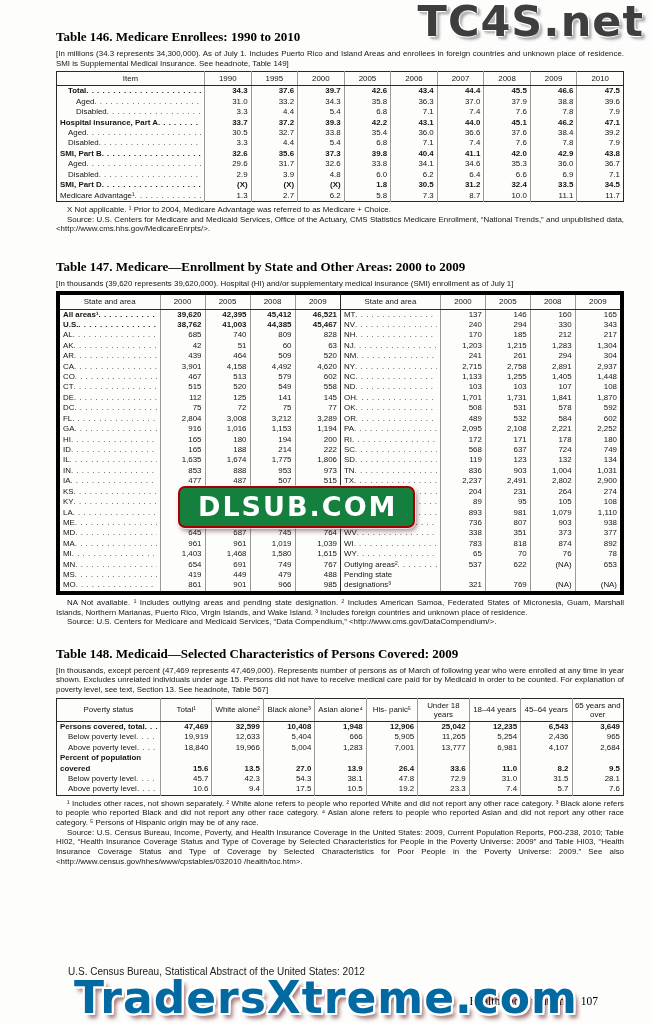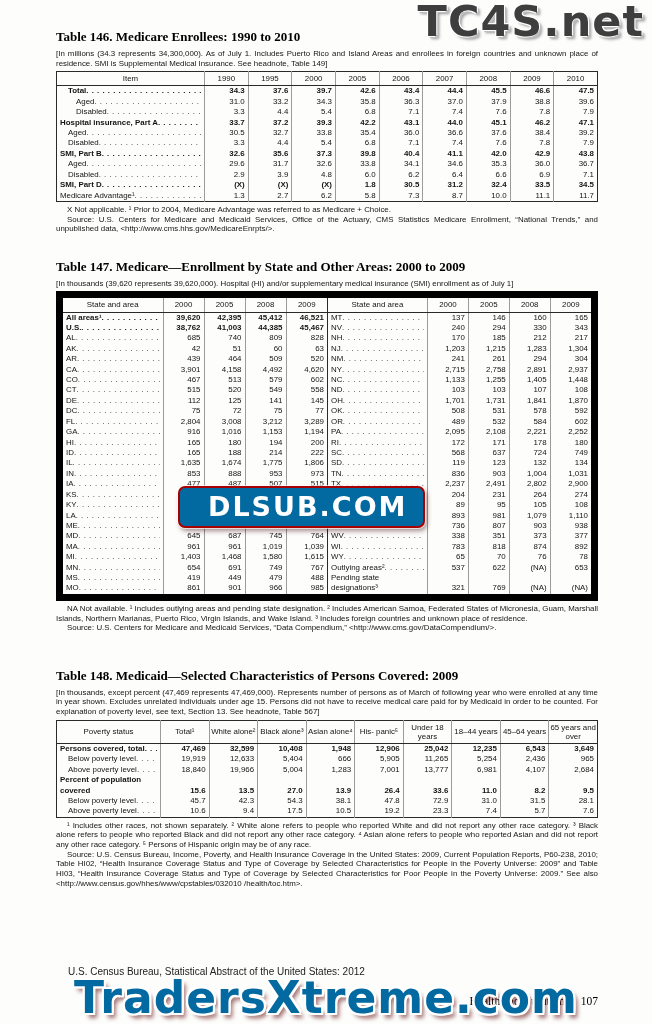--- a/index.html
+++ b/index.html
@@ -4,21 +4,21 @@
 <style>
   * { margin:0; padding:0; box-sizing:border-box; }
   html,body { width:652px; height:1024px; }
   body {
     background:#fdfdfc;
     position:relative;
     font-family:"Liberation Sans", sans-serif;
     color:#141414;
     overflow:hidden;
   }
-  .page { position:absolute; inset:0; padding:30px 54px 0 56px; }
+  .page { position:absolute; inset:0; padding:30px 28px 0 56px; }
 
   
   .tbl-title {
     font-family:"Liberation Serif", serif;
     font-weight:bold; font-size:13px; line-height:1.15;
     margin:0 0 4px 0; color:#000;
   }
   .headnote { font-size:7.9px; line-height:1.22; margin:0 0 3px 0; text-align:justify; }
   .fn { font-size:7.9px; line-height:1.22; text-indent:11px; margin:0; text-align:justify; }
   .fn.first { margin-top:3px; }
@@ -36,29 +36,29 @@
   tr.bold { font-weight:bold; }
 
   .leader { display:flex; align-items:baseline; overflow:hidden; }
   .lbl { flex:0 1 auto; }
   .dots { flex:1 1 0; overflow:hidden; white-space:nowrap; }
   .dots::after { content: " . . . . . . . . . . . . . . . . . . . . . . . . . . . . . . . . . . ."; letter-spacing:0.5px; }
 
   
   .c146-stub { width:148px; }
   
-  .t147wrap { display:flex; border:7px solid #000000; }
+  .t147wrap { display:flex; border:4px solid #000000; }
   .t147wrap table { flex:1 1 50%; }
   .t147wrap table.righthalf { border-left:1px solid #2a2a2a; }
   .c147-state { width:100px; }
   
   .c148-stub { width:104px; }
 
   #sec147 { margin-top:26px; }
-  #sec148 { margin-top:36px; }
+  #sec148 { margin-top:20px; }
 
   
   .pf-right {
     position:absolute; right:54px; top:995px;
     font-family:"Liberation Serif", serif; font-size:11.5px; color:#000;
   }
   .pf-right .pgnum { margin-left:16px; font-weight:normal; }
   .pf-left { position:absolute; left:56px; top:966px; font-size:10px; color:#222;padding-left:12px; }
 
   
@@ -66,25 +66,25 @@
   .wm-top {
     top:-4px; right:8px;
     font-family:"DejaVu Sans", sans-serif;
     font-weight:bold; font-size:43px; letter-spacing:1px;
     color:#3e3e3e;
     text-shadow: -1px -1px 0 #ffffff, 1px -1px 0 #ffffff, -1px 1px 0 #ffffff,
                  2px 2px 0 #bdbdbd, 3px 3px 3px #9a9a9a;
   }
   .wm-mid {
     top:486px; left:178px;
-    background:#0369a1;
+    background:#15803d;
     color:#ffffff;
     font-family:"DejaVu Sans", sans-serif;
     font-weight:bold; font-size:27px; letter-spacing:2px;
-    padding:3px 16px 4px 28px;
+    padding:3px 16px 4px 18px;
     border-radius:7px;
     border:2px solid #a80000;
     box-shadow: 0 0 0 1px rgba(255,255,255,0.65), 2px 3px 5px rgba(60,0,0,0.45);
   }
   .wm-bottom {
     left:0; right:0; top:972px; text-align:center;
     font-family:"DejaVu Sans", sans-serif;
     font-weight:bold; font-size:44px; letter-spacing:1px;
     color:#0369a1;
     text-shadow: -2px -2px 0 #ffffff, 2px -2px 0 #ffffff, -2px 2px 0 #ffffff, 2px 2px 0 #ffffff,

